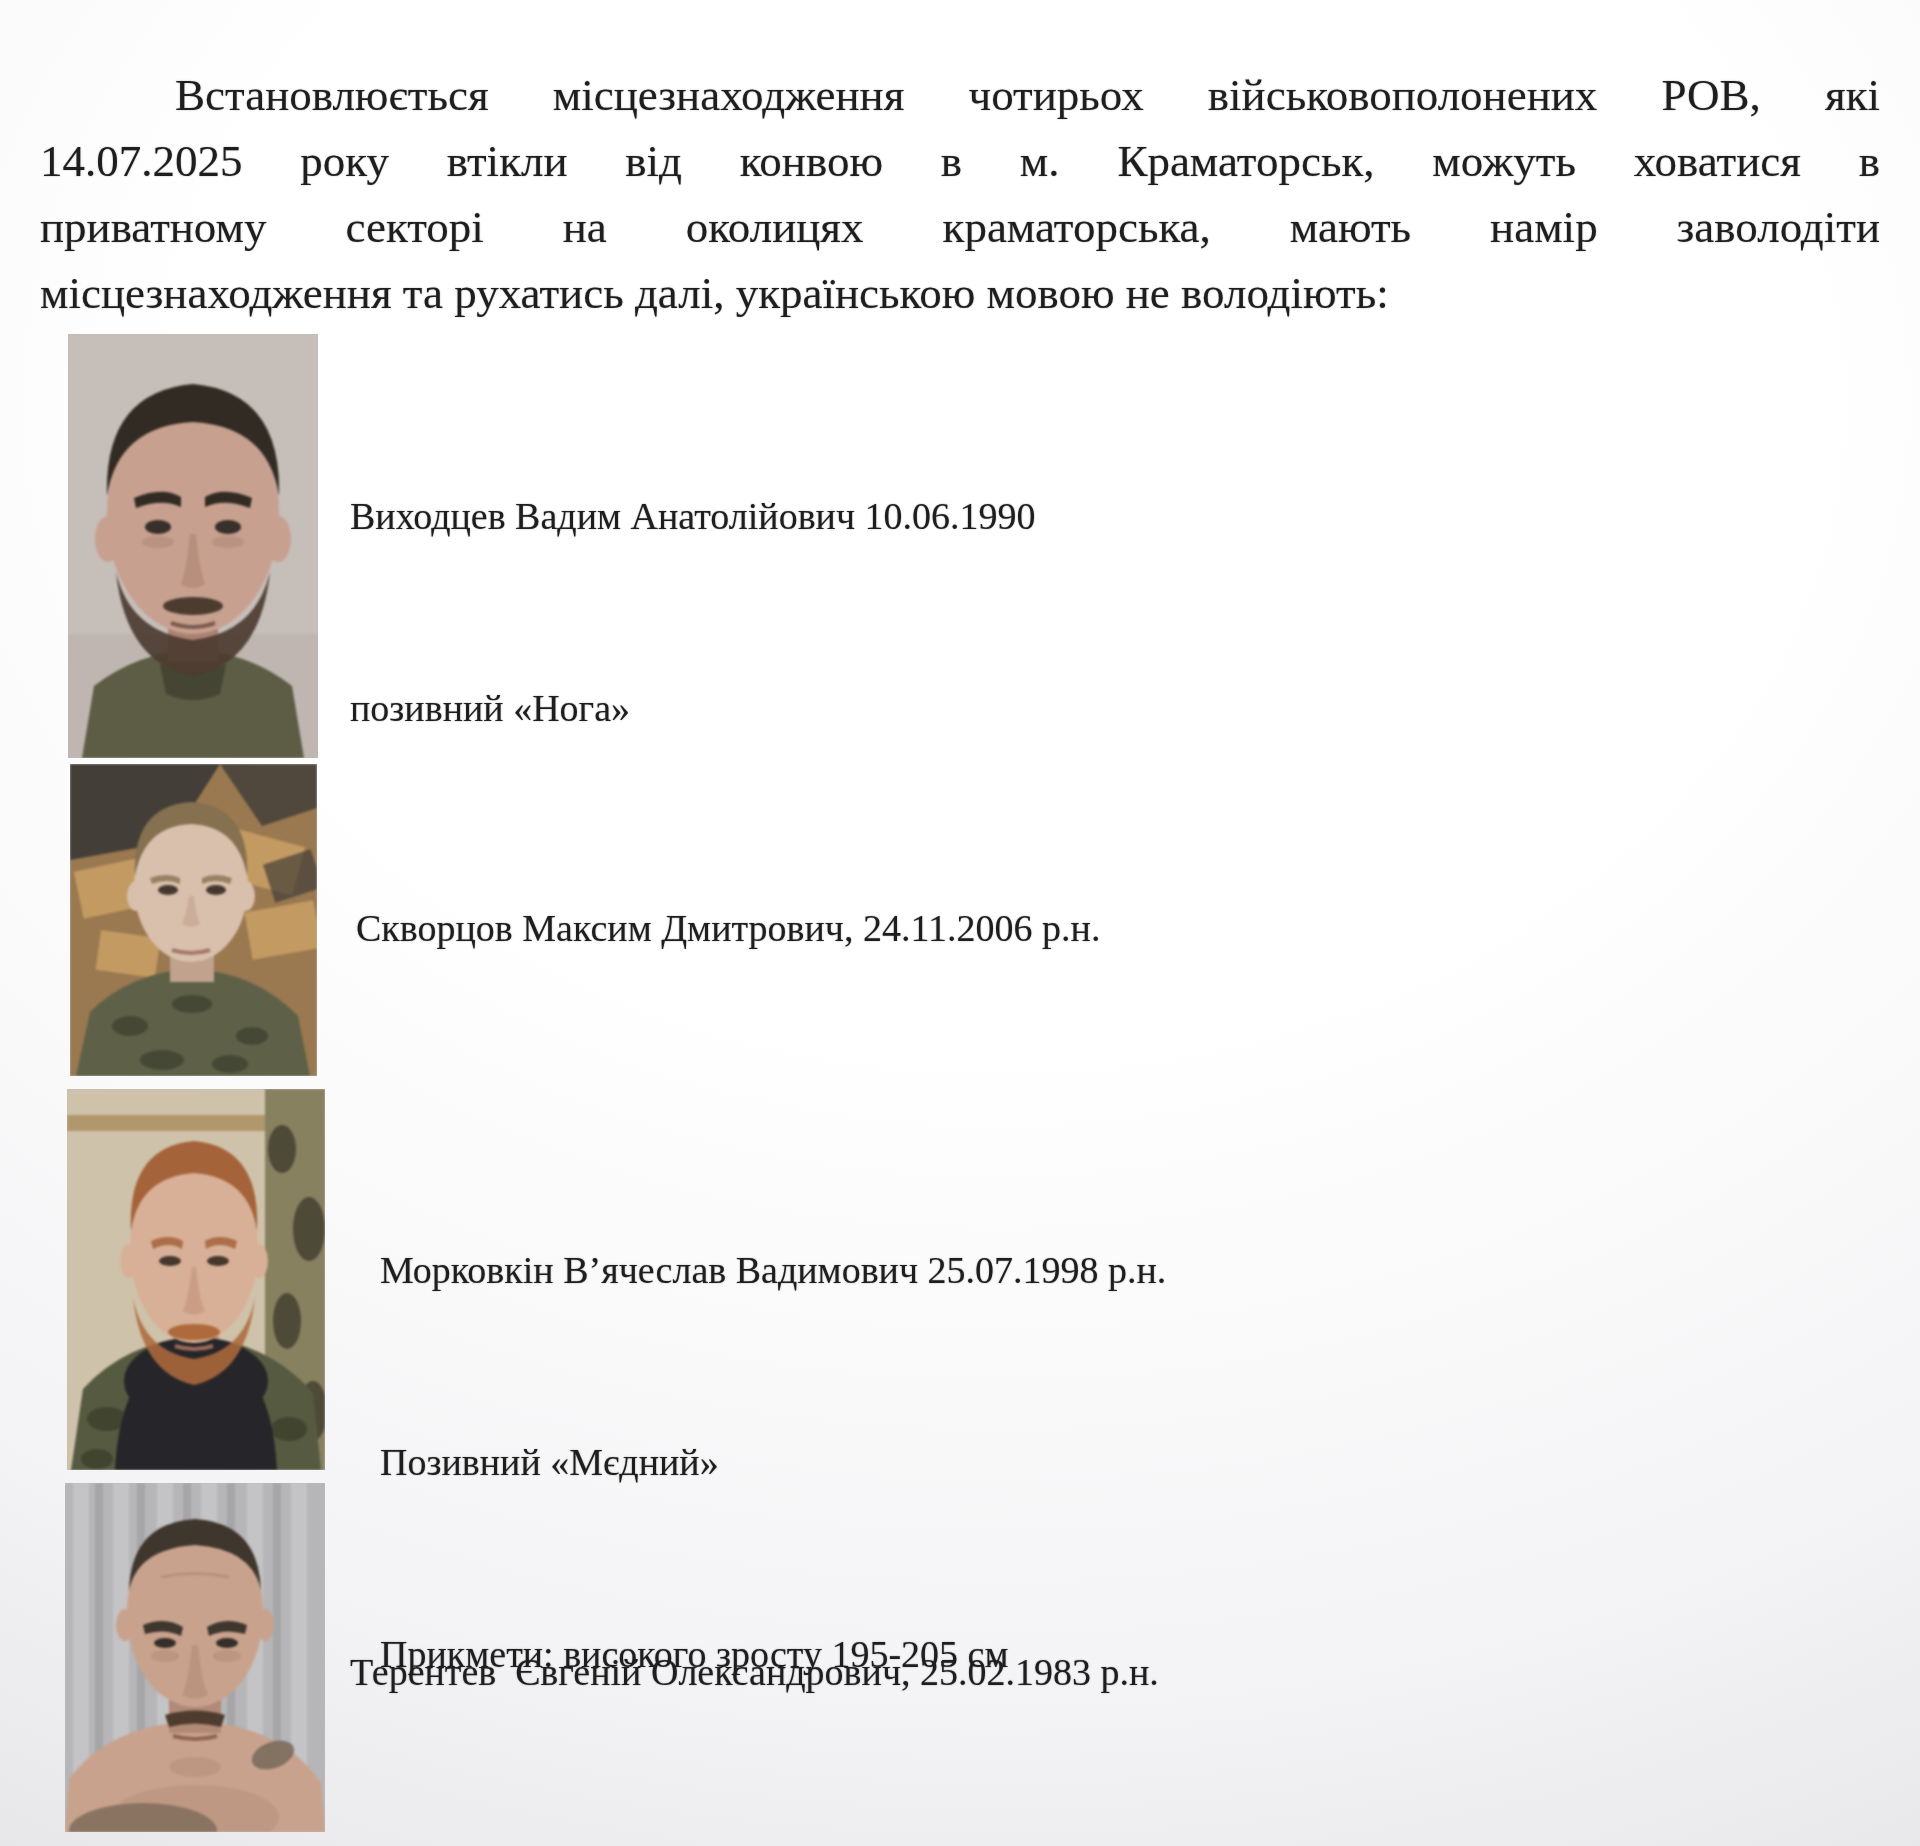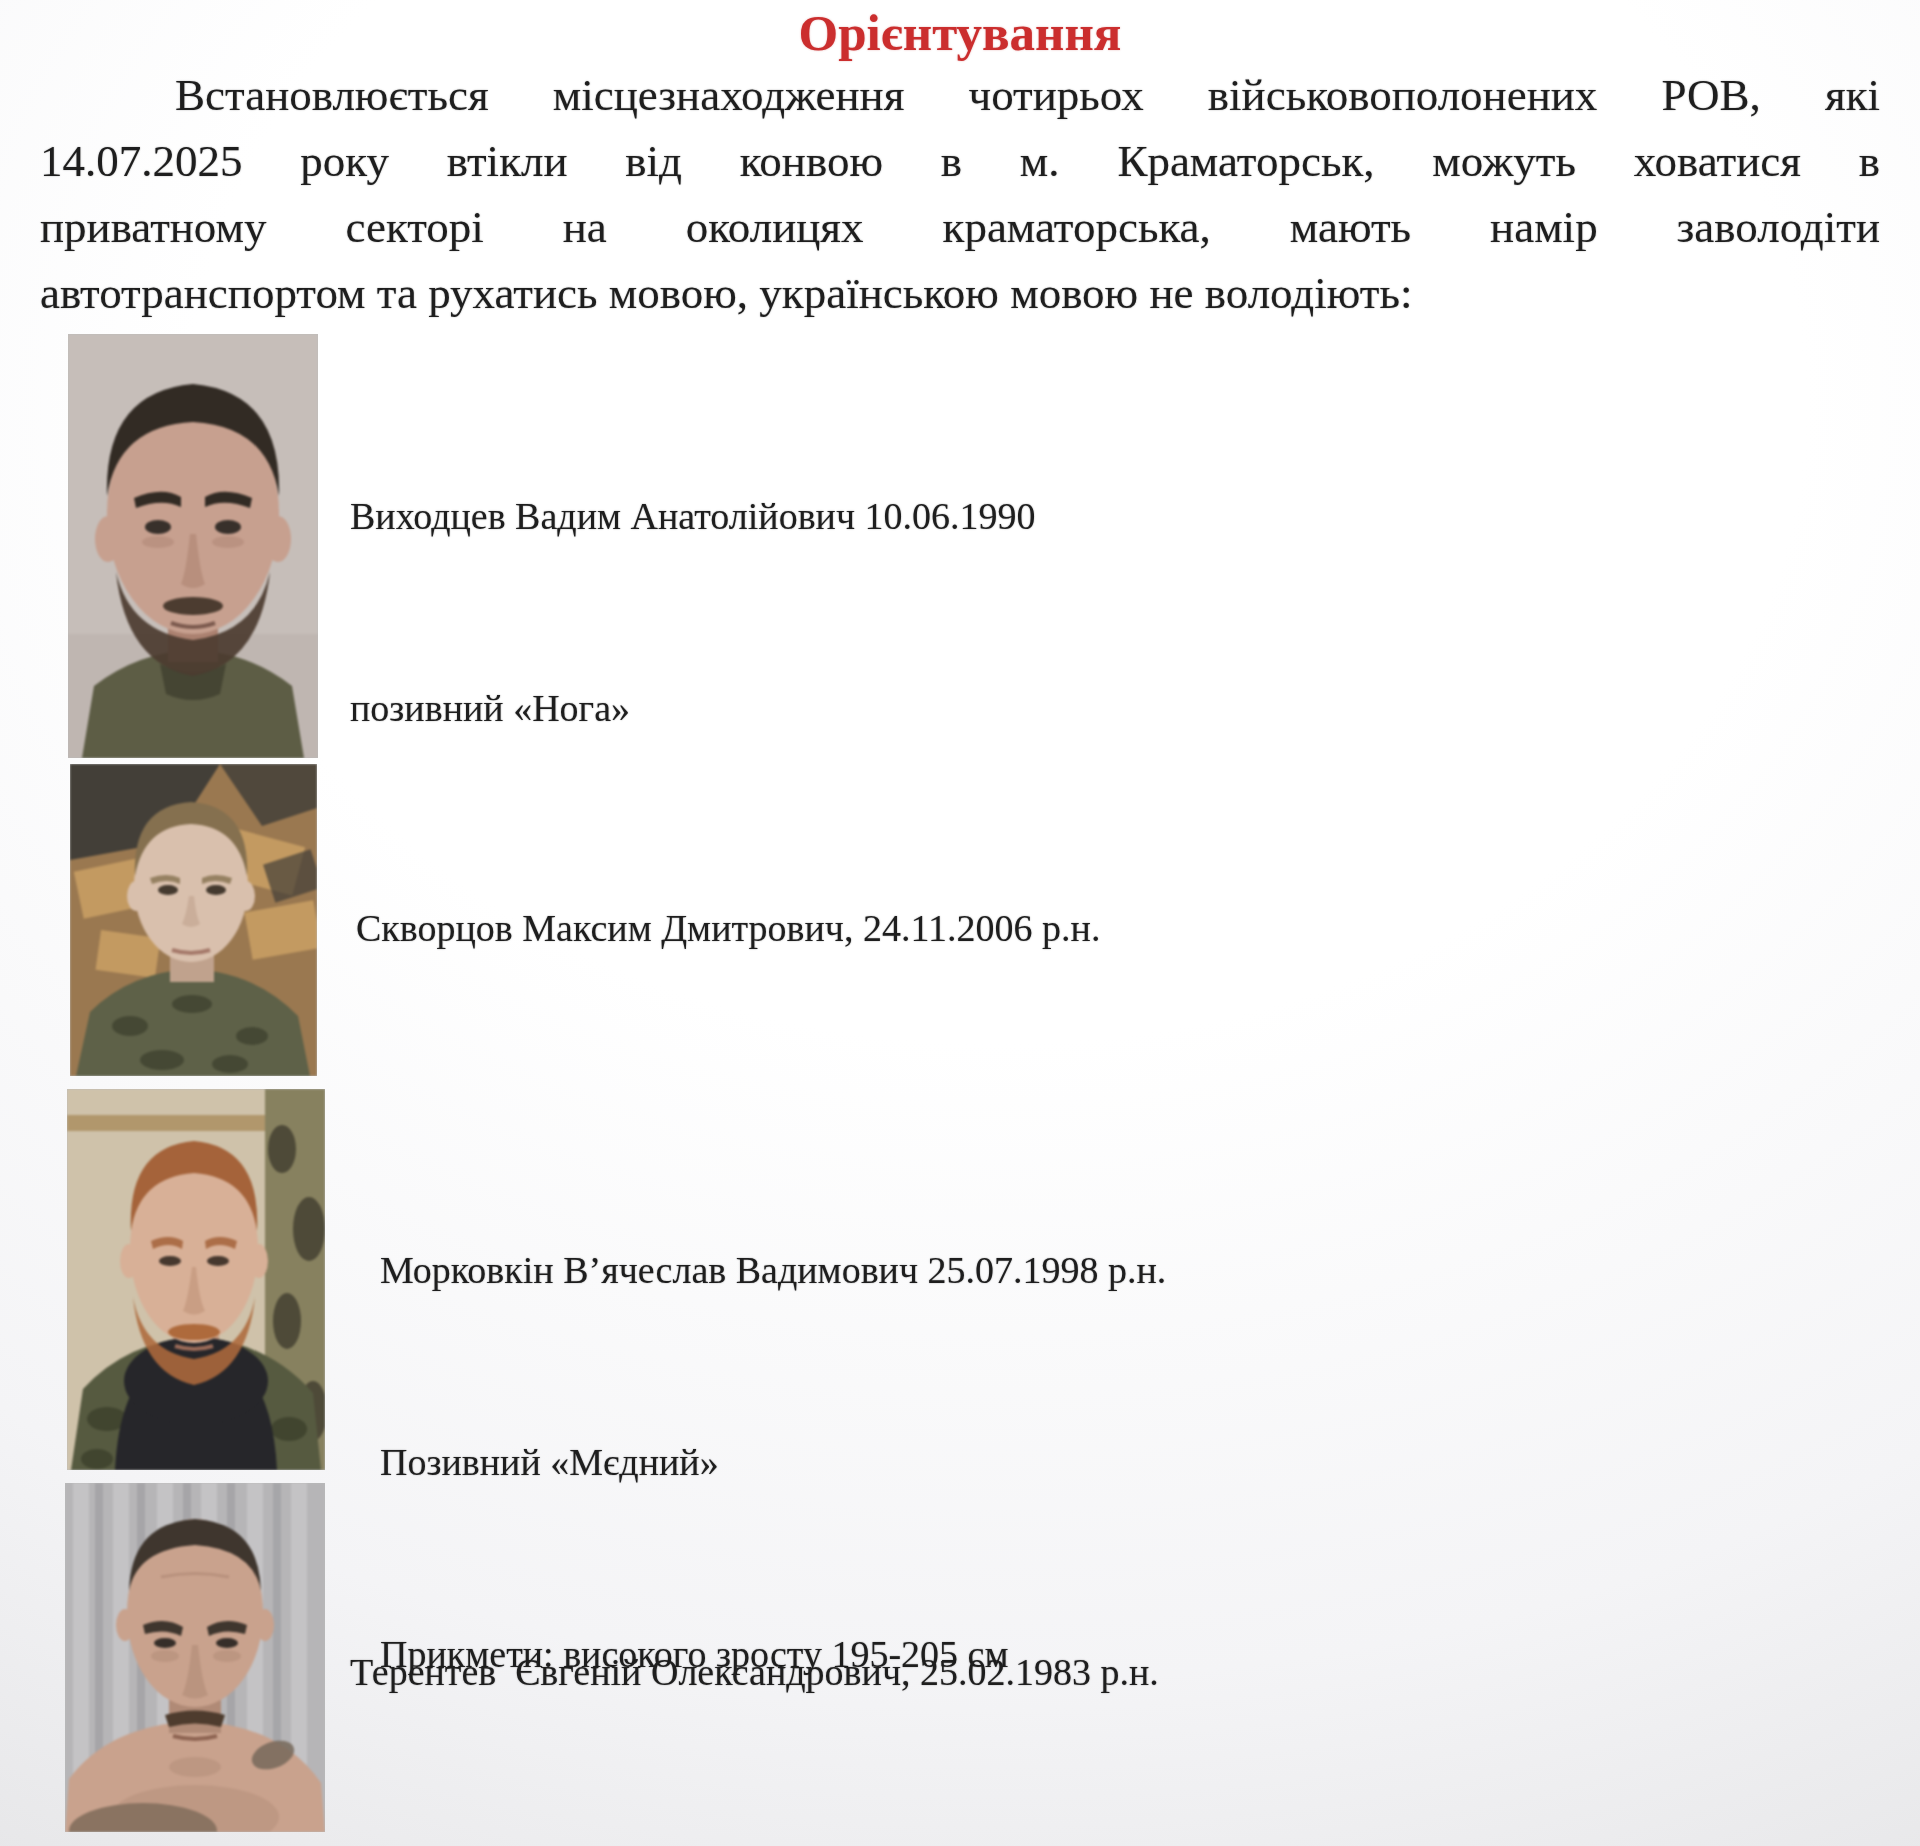--- a/index.html
+++ b/index.html
@@ -47,27 +47,26 @@
   #entry-text-1{left:350px;top:356px;}
   #entry-text-2{left:356px;top:768px;}
   #entry-text-3{left:348px;top:1110px;margin-left:32px;}
   #entry-text-4{left:350px;top:1512px;}
 </style>
 </head>
 <body>
 
 <div class="page" style="--title_red: #cb2e2e; --text: #1e1e1e;">
 
-  <h1 class="title">Орієнтування</h1>
 
   <div class="intro">
     <div class="intro-line first">Встановлюється місцезнаходження чотирьох військовополонених РОВ, які</div>
     <div class="intro-line">14.07.2025 року втікли від конвою в м. Краматорськ, можуть ховатися в</div>
     <div class="intro-line">приватному секторі на околицях краматорська, мають намір заволодіти</div>
-    <div class="intro-line last">автотранспортом та рухатись мовою, українською мовою не володіють:</div>
+    <div class="intro-line last">місцезнаходження та рухатись далі, українською мовою не володіють:</div>
   </div>
 
   <figure class="photo" id="photo-1" style="--bg: #c6beb9; --bg_shade: #b3a9a4; --skin: #c7a08f; --skin_dark: #ab8170; --hair: #322b24; --beard: #4c3c30; --cloth: #5d5d45; --cloth_dark: #454533; --eye: #38302b; --mouth: #7c5a4e;">
     <svg viewBox="0 0 250 424" preserveAspectRatio="none">
       <rect width="250" height="424" style="fill:var(--bg)"></rect>
       <rect x="0" y="300" width="250" height="124" style="fill:var(--bg_shade)" opacity=".35"></rect>
       <path d="M14,424 L26,352 Q70,318 125,316 Q180,318 224,352 L236,424 Z" style="fill:var(--cloth)"></path>
       <path d="M92,330 Q125,346 158,330 L152,360 Q125,372 98,360 Z" style="fill:var(--cloth_dark)"></path>
       <rect x="100" y="258" width="50" height="70" style="fill:var(--skin_dark)"></rect>
       <ellipse cx="40" cy="205" rx="13" ry="23" style="fill:var(--skin)"></ellipse>

